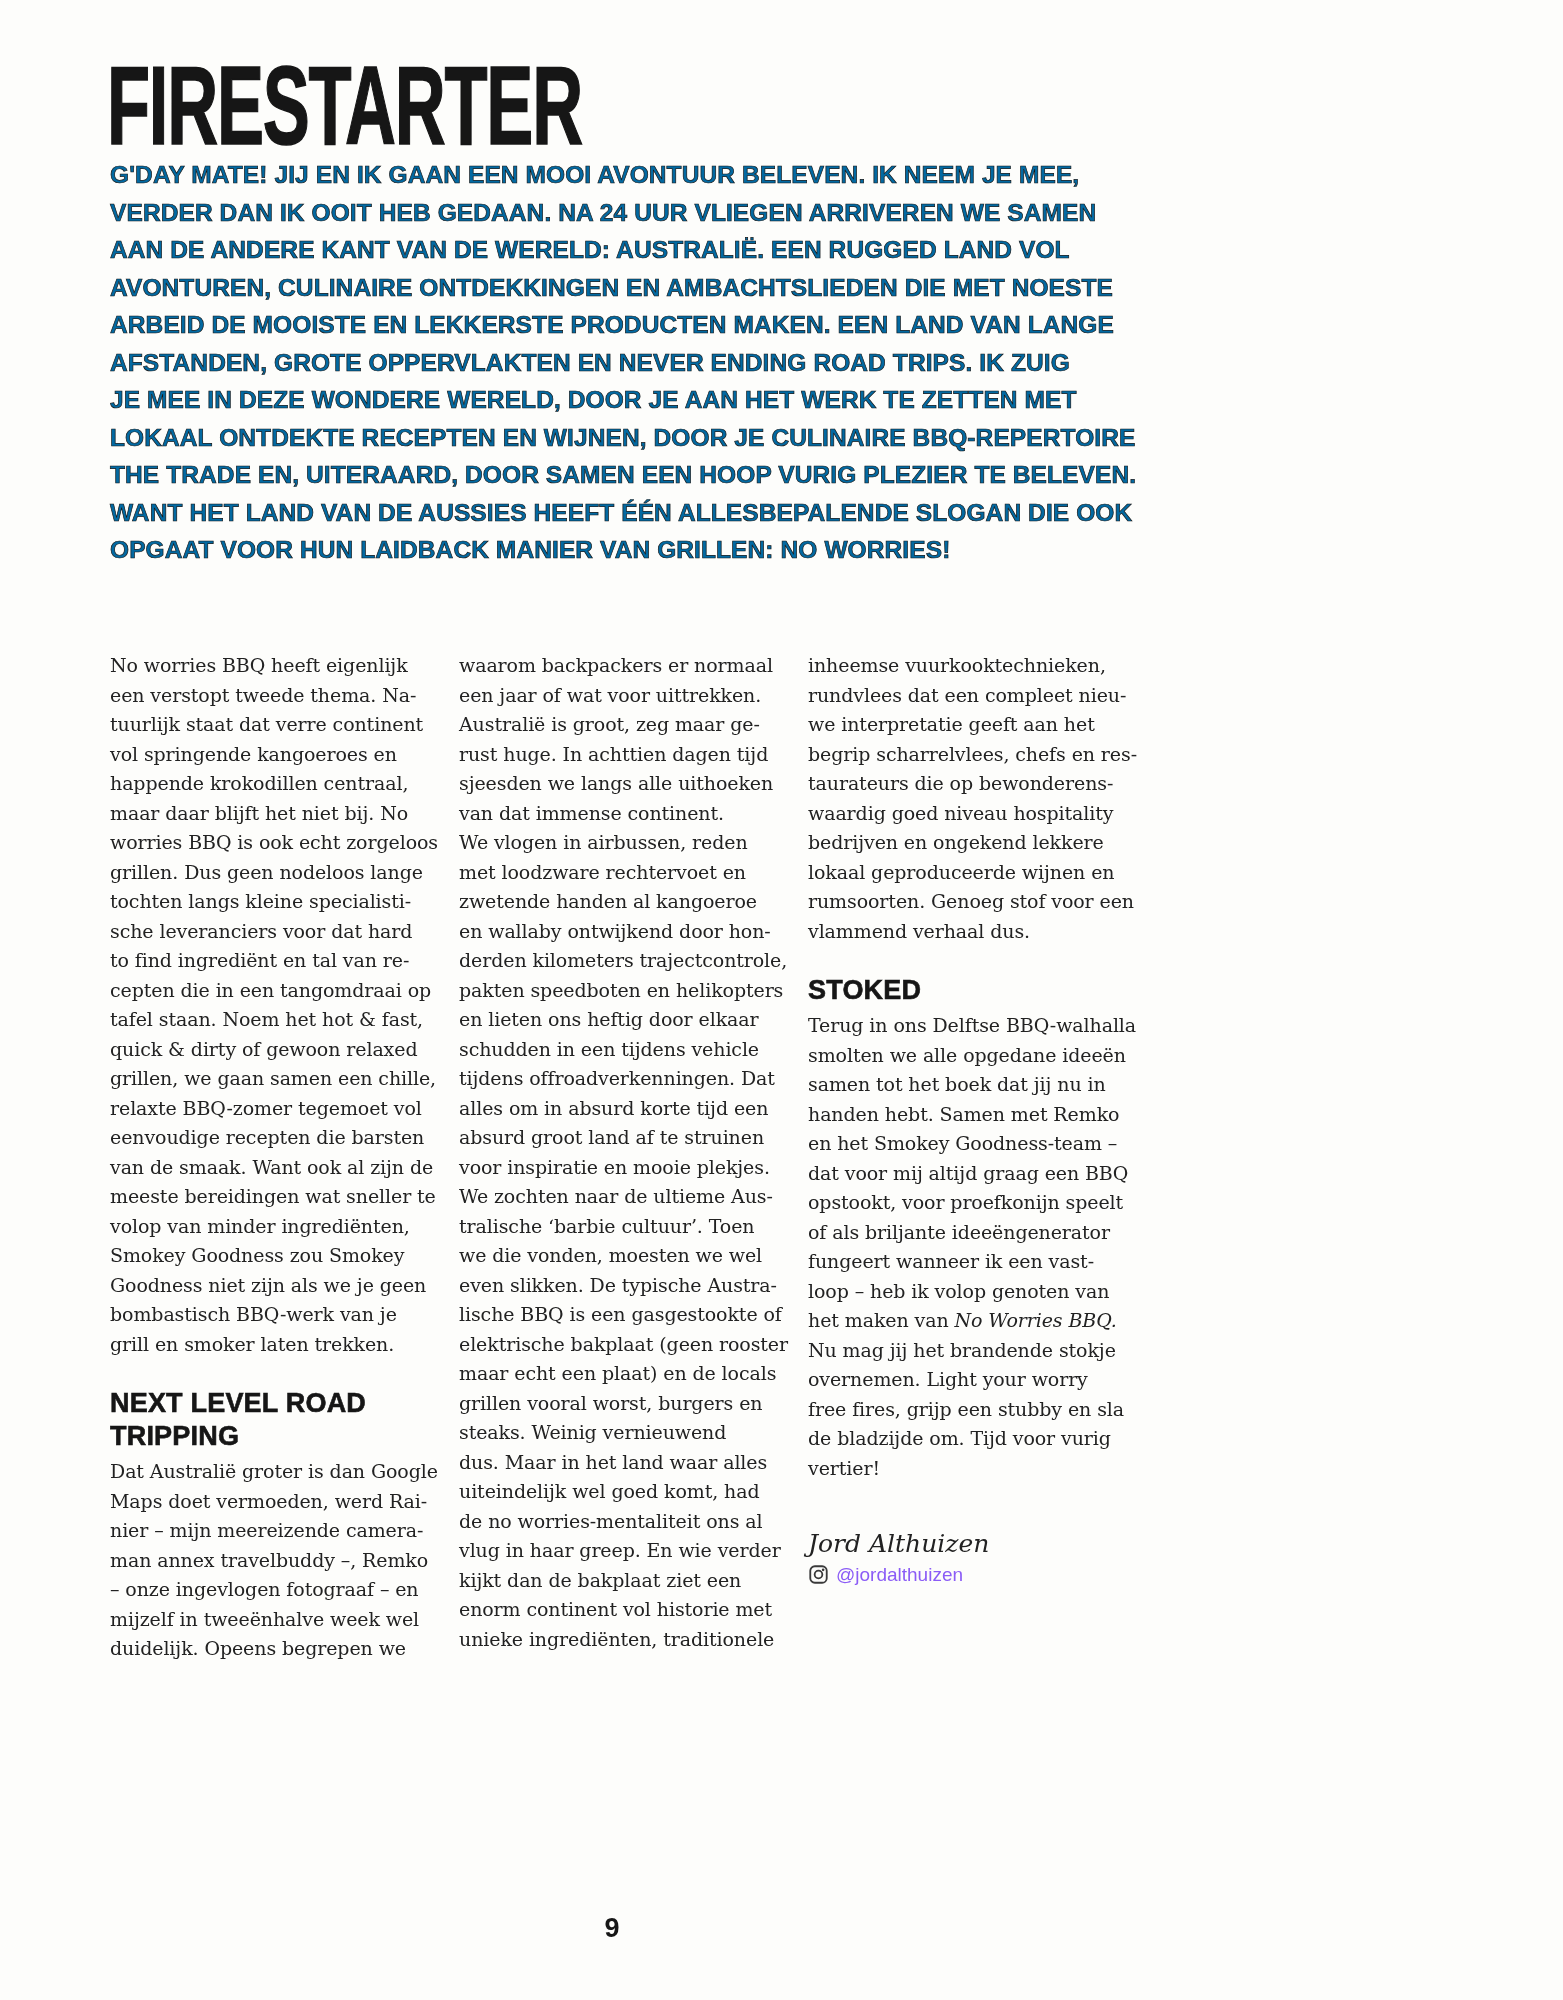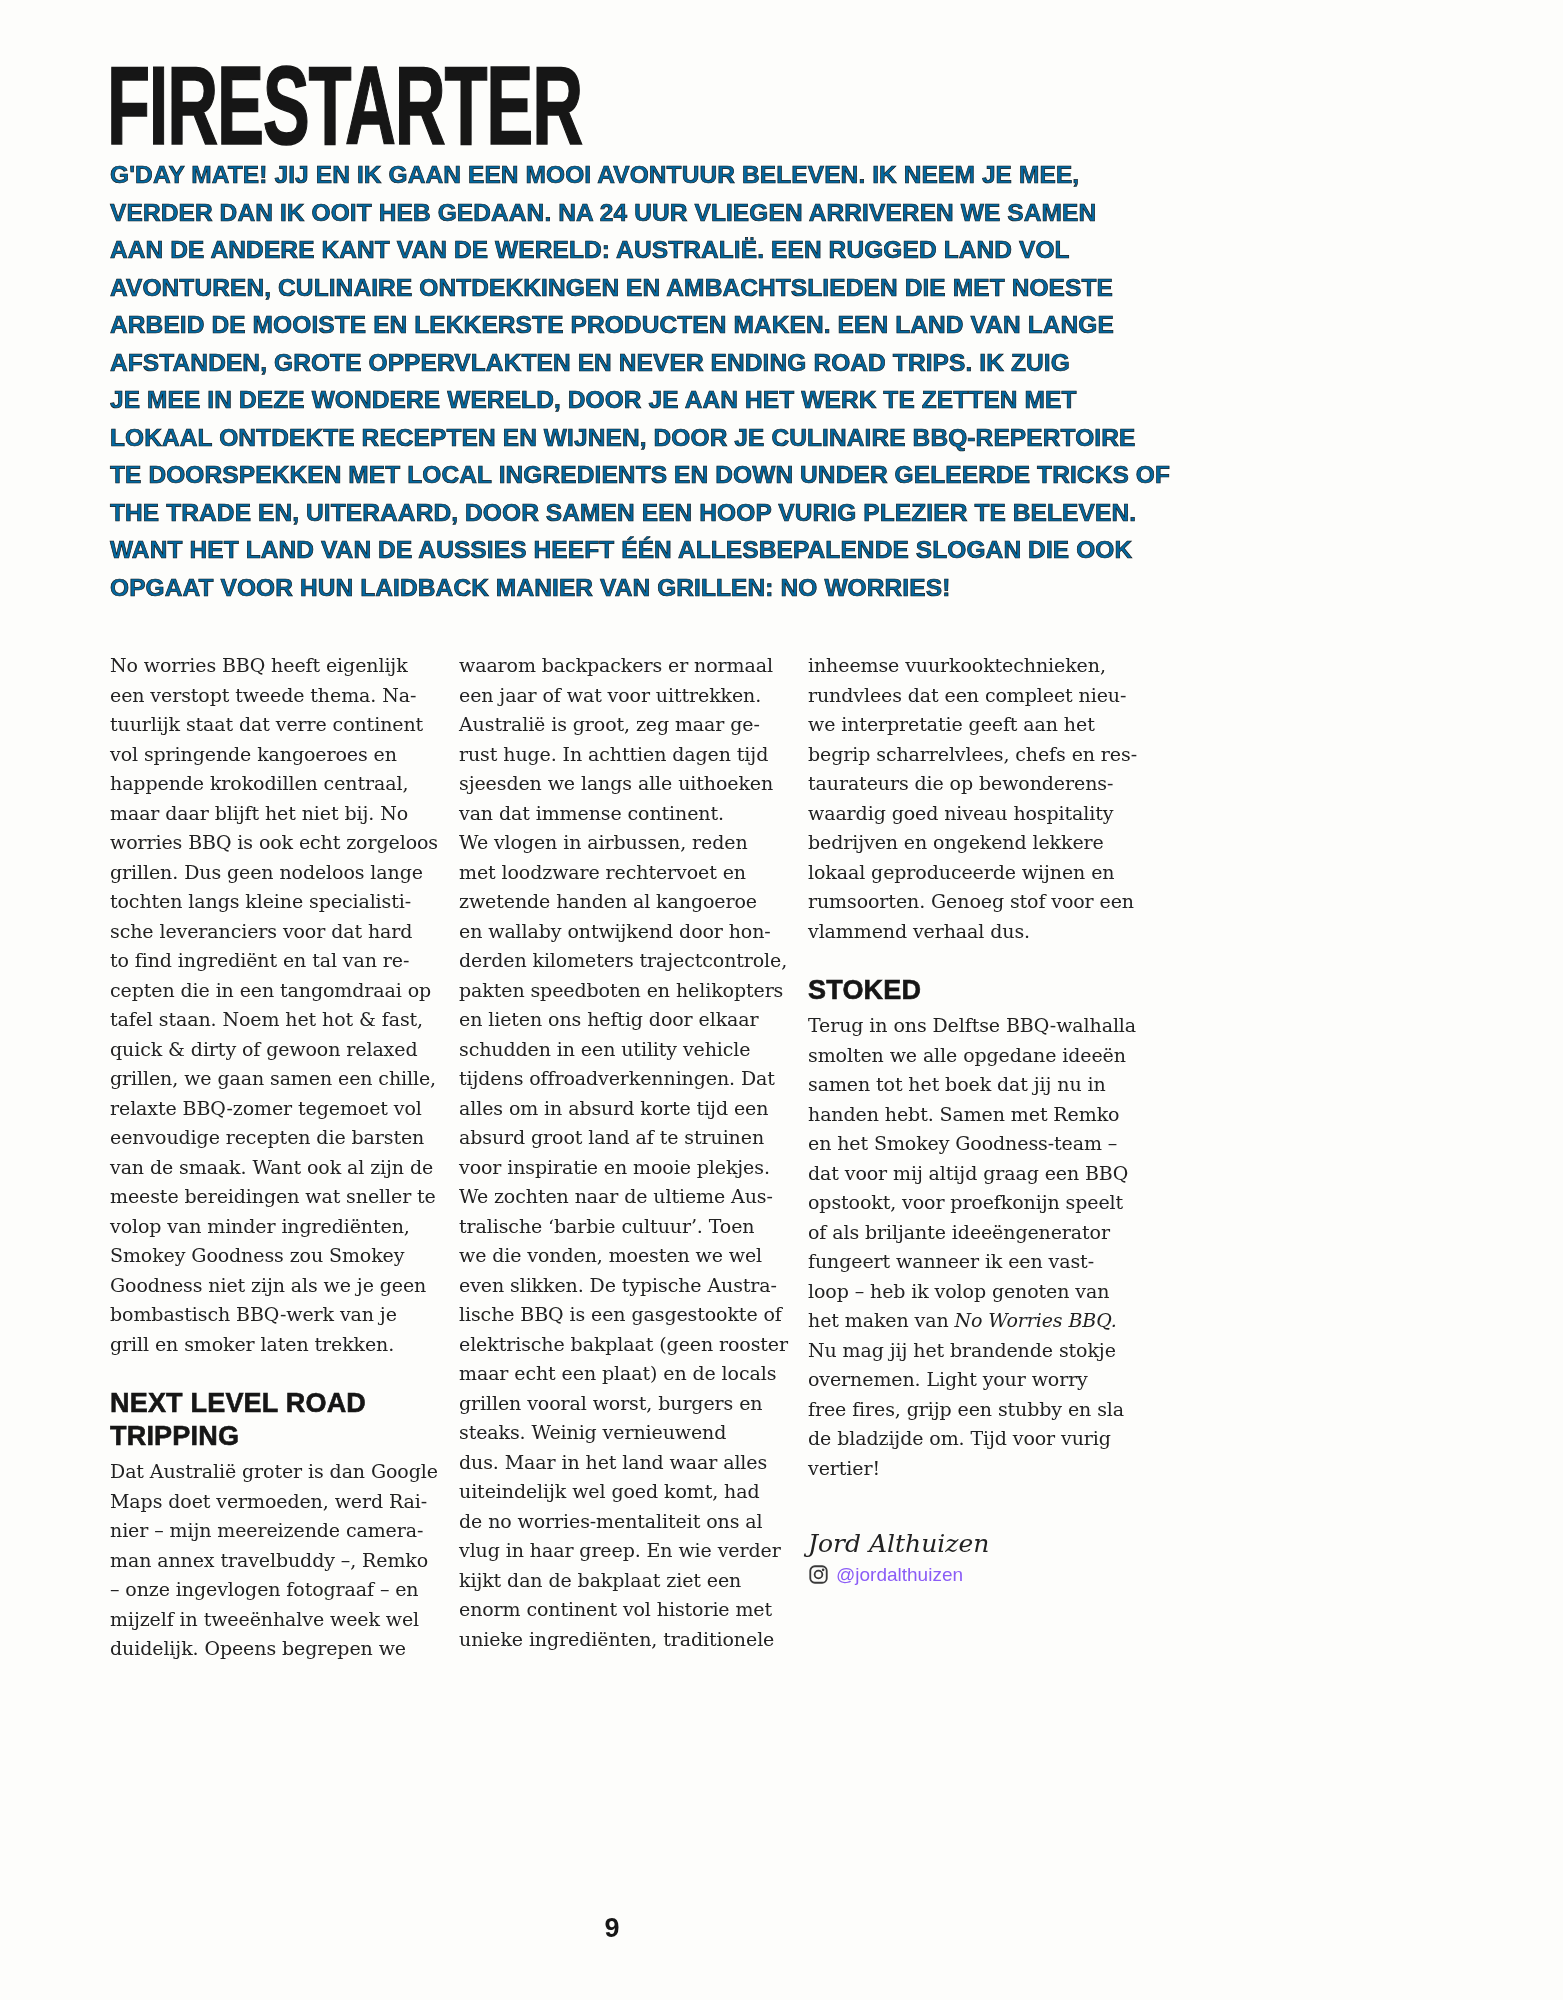--- a/index.html
+++ b/index.html
@@ -81,21 +81,20 @@
 
   <div class="intro">
       <div class="line">G'DAY MATE! JIJ EN IK GAAN EEN MOOI AVONTUUR BELEVEN. IK NEEM JE MEE,</div>
       <div class="line">VERDER DAN IK OOIT HEB GEDAAN. NA 24 UUR VLIEGEN ARRIVEREN WE SAMEN</div>
       <div class="line">AAN DE ANDERE KANT VAN DE WERELD: AUSTRALIË. EEN RUGGED LAND VOL</div>
       <div class="line">AVONTUREN, CULINAIRE ONTDEKKINGEN EN AMBACHTSLIEDEN DIE MET NOESTE</div>
       <div class="line">ARBEID DE MOOISTE EN LEKKERSTE PRODUCTEN MAKEN. EEN LAND VAN LANGE</div>
       <div class="line">AFSTANDEN, GROTE OPPERVLAKTEN EN NEVER ENDING ROAD TRIPS. IK ZUIG</div>
       <div class="line">JE MEE IN DEZE WONDERE WERELD, DOOR JE AAN HET WERK TE ZETTEN MET</div>
       <div class="line">LOKAAL ONTDEKTE RECEPTEN EN WIJNEN, DOOR JE CULINAIRE BBQ-REPERTOIRE</div>
-      <div class="line">TE DOORSPEKKEN MET LOCAL INGREDIENTS EN DOWN UNDER GELEERDE TRICKS OF</div>
       <div class="line">THE TRADE EN, UITERAARD, DOOR SAMEN EEN HOOP VURIG PLEZIER TE BELEVEN.</div>
       <div class="line">WANT HET LAND VAN DE AUSSIES HEEFT ÉÉN ALLESBEPALENDE SLOGAN DIE OOK</div>
       <div class="line">OPGAAT VOOR HUN LAIDBACK MANIER VAN GRILLEN: NO WORRIES!</div>
     </div>
 
   <div class="columns">
     <div class="col">
         <div class="block para">
           <div class="line">No worries BBQ heeft eigenlijk</div>
           <div class="line">een verstopt tweede thema. Na-</div>
@@ -145,21 +144,21 @@
           <div class="line">rust huge. In achttien dagen tijd</div>
           <div class="line">sjeesden we langs alle uithoeken</div>
           <div class="line">van dat immense continent.</div>
           <div class="line">We vlogen in airbussen, reden</div>
           <div class="line">met loodzware rechtervoet en</div>
           <div class="line">zwetende handen al kangoeroe</div>
           <div class="line">en wallaby ontwijkend door hon-</div>
           <div class="line">derden kilometers trajectcontrole,</div>
           <div class="line">pakten speedboten en helikopters</div>
           <div class="line">en lieten ons heftig door elkaar</div>
-          <div class="line">schudden in een utility vehicle</div>
+          <div class="line">schudden in een tijdens vehicle</div>
           <div class="line">tijdens offroadverkenningen. Dat</div>
           <div class="line">alles om in absurd korte tijd een</div>
           <div class="line">absurd groot land af te struinen</div>
           <div class="line">voor inspiratie en mooie plekjes.</div>
           <div class="line">We zochten naar de ultieme Aus-</div>
           <div class="line">tralische ‘barbie cultuur’. Toen</div>
           <div class="line">we die vonden, moesten we wel</div>
           <div class="line">even slikken. De typische Austra-</div>
           <div class="line">lische BBQ is een gasgestookte of</div>
           <div class="line">elektrische bakplaat (geen rooster</div>

